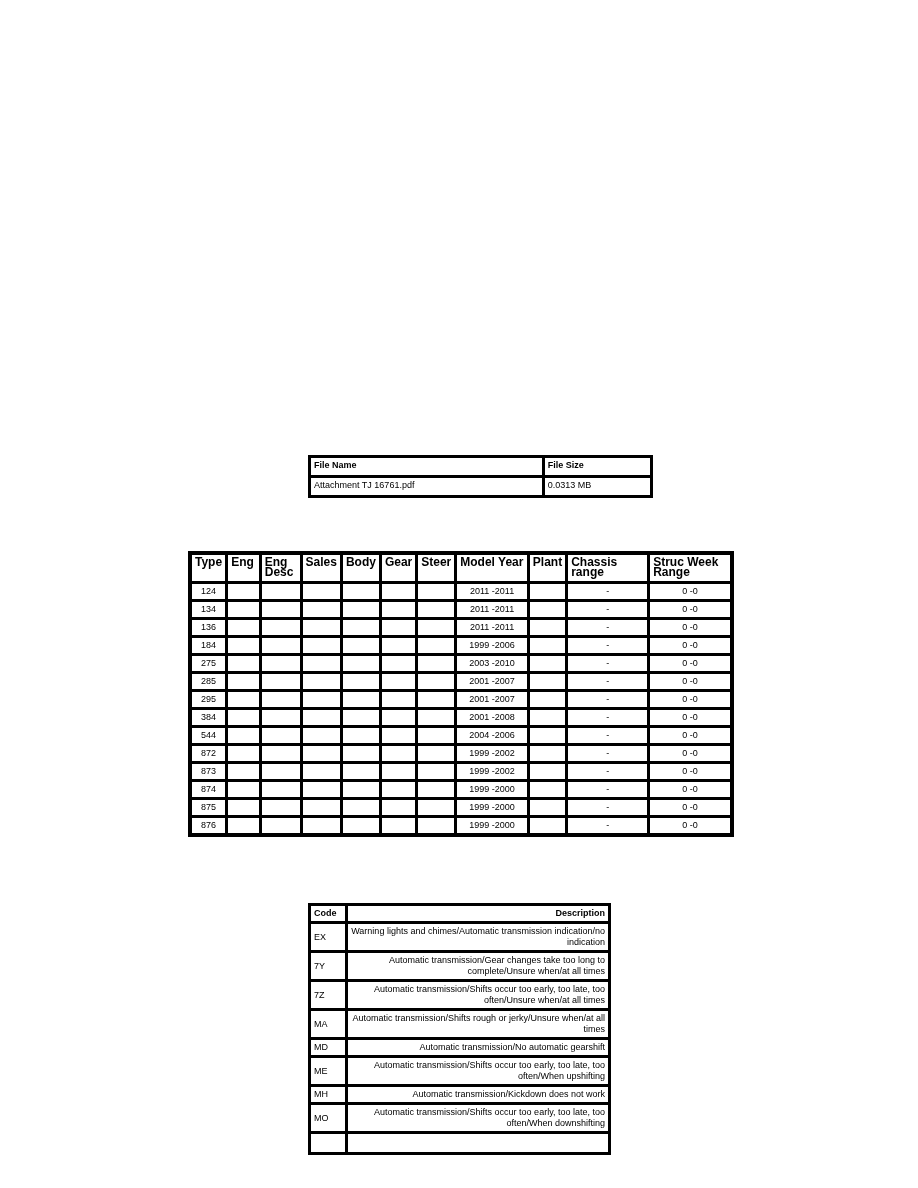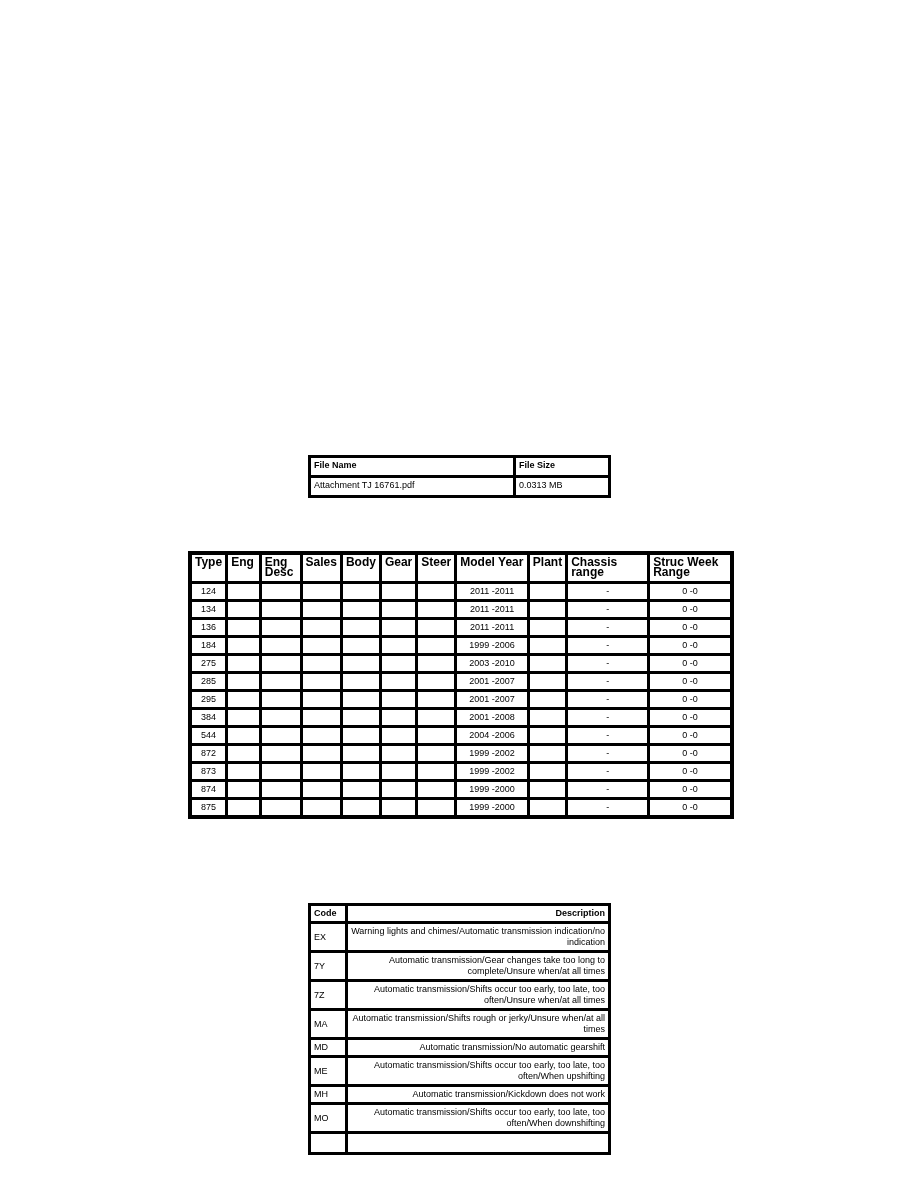--- a/index.html
+++ b/index.html
@@ -37,21 +37,21 @@
     font-weight: bold;
   }
 
   
   #file-table-wrap {
     position: absolute;
     left: 308px;
     top: 455px;
   }
   #file-table {
-    width: 303px;
+    width: 345px;
   }
   #file-table th, #file-table td {
     height: 13px;
   }
   #file-table .col-name { width: 196px; }
   #file-table .col-size { width: 86px; }
 
   
   #model-table-wrap {
     position: absolute;
@@ -306,20 +306,33 @@
         <td class="c-engd"></td>
         <td class="c-sales"></td>
         <td class="c-body"></td>
         <td class="c-gear"></td>
         <td class="c-steer"></td>
         <td class="c-year center">1999 -2000</td>
         <td class="c-plant"></td>
         <td class="c-chass center">-</td>
         <td class="c-week center">0 -0</td>
       </tr>
+        <tr>
+        <td class="c-type center">876</td>
+        <td class="c-eng"></td>
+        <td class="c-engd"></td>
+        <td class="c-sales"></td>
+        <td class="c-body"></td>
+        <td class="c-gear"></td>
+        <td class="c-steer"></td>
+        <td class="c-year center">1999 -2000</td>
+        <td class="c-plant"></td>
+        <td class="c-chass center">-</td>
+        <td class="c-week center">0 -0</td>
+      </tr>
       </tbody>
   </table>
 </div>
 
 <div id="code-table-wrap">
   <table class="doc-table" id="code-table">
     <thead>
       <tr>
         <th class="c-code">Code</th>
         <th class="c-desc">Description</th>

